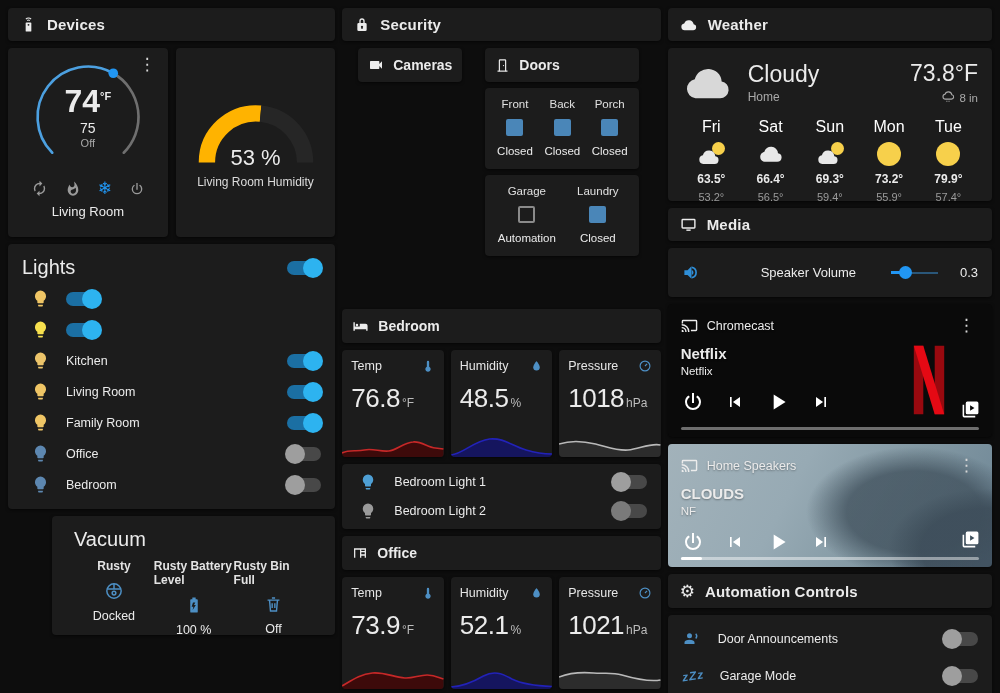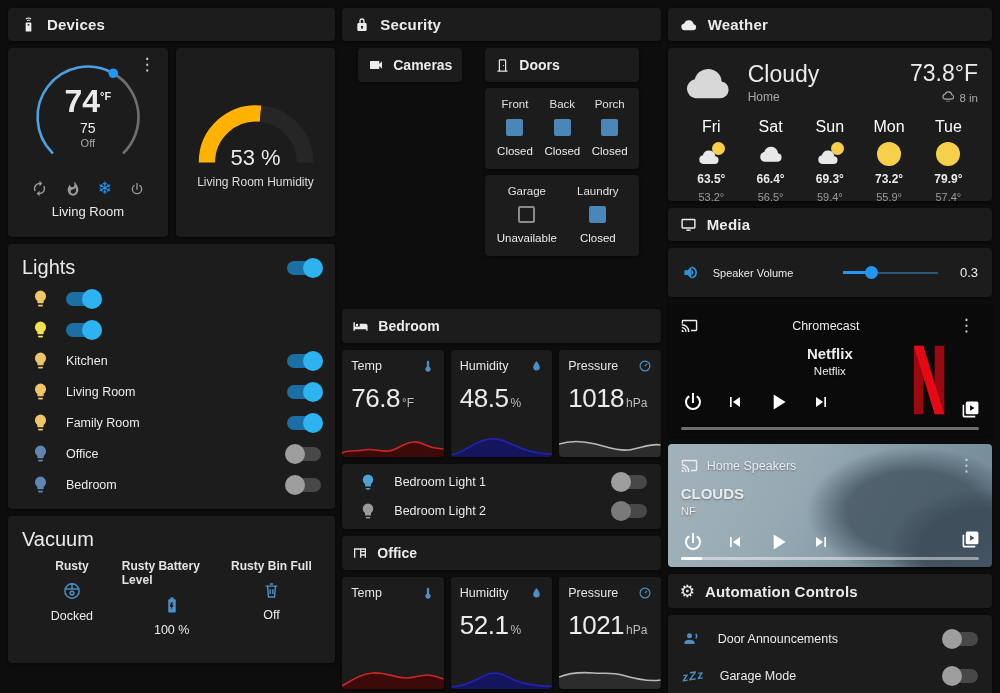--- a/index.html
+++ b/index.html
@@ -50,21 +50,21 @@
 
   
   .lights { padding:12px 14px 10px; flex:none; height:265px; }
   .panel-title-row { display:flex; align-items:center; justify-content:space-between; margin-bottom:4px; }
   .panel-title { font-size:20px; }
   .ent-row { display:flex; align-items:center; gap:16px; height:31px; padding-left:8px; }
   .ent-row .name { flex:1; font-size:12.5px; }
   .bulb { width:20px; height:20px; }
 
   
-  .vacuum { padding:12px 14px; flex:none; height:147px; }
+  .vacuum { padding:12px 22px; flex:none; height:119px;margin-left:44px; }
   .vac-grid { display:flex; margin-top:8px; }
   .vac-cell { flex:1; display:flex; flex-direction:column; align-items:center; gap:8px; cursor:pointer; }
   .vac-label { font-size:12px; font-weight:bold; color:#e3e3e3; }
   .vac-value { font-size:12.5px; }
 
   
   .split { display:flex; gap:7px; flex:none; }
   .subcol { display:flex; flex-direction:column; gap:6px; }
   .subcol.cams { width:136px;align-items:center; } .subcol.doors { width:154px; }
   .subhdr { display:flex; align-items:center; gap:9px; height:34px; padding:0 10px; flex:none; }
@@ -122,29 +122,29 @@
   .w-ic { height:26px; display:flex; align-items:center; }
   .sun-disc { width:24px; height:24px; border-radius:50%; background:#f7d04b; }
   .w-hi { font-size:12px; font-weight:bold; }
   .w-lo { font-size:11px; color:#9a9a9a; }
   .partly { position:relative; width:30px; height:24px; }
   .partly .sundot { position:absolute; right:1px; top:0; width:13px; height:13px; border-radius:50%; background:#f7d04b; }
   .partly svg { position:absolute; left:0; bottom:0; }
 
   
   .vol-card { height:49px; display:flex; align-items:center; padding:0 14px; gap:12px; flex:none; }
-  .vol-label { font-size:11px; width:118px; }
+  .vol-label { font-size:13px; width:118px;margin-left:48px; }
   .slider { flex:1; position:relative; height:14px; cursor:pointer; }
   .slider .track { position:absolute; top:6px; left:0; right:0; height:2px; background:#2a577a; }
   .slider .fill { position:absolute; top:5px; left:0; width:30%; height:3px; background:#2196f3; }
   .slider .knobb { position:absolute; top:0; left:30%; width:13px; height:13px; margin-left:-6px; border-radius:50%; background:#2196f3; }
   .vol-val { font-size:13px; width:28px; text-align:right; }
 
   .player { position:relative; border-radius:4px; overflow:hidden; flex:none; padding:11px 13px; }
-  .player.chromecast { height:133px; background:#0a0a0a;text-align:center; }
+  .player.chromecast { height:133px; background:#0a0a0a; }
   .player.speakers { height:123px;
      background:
        radial-gradient(150px 90px at 76% 55%, rgba(62,78,90,.75) 0 45%, rgba(0,0,0,0) 72%),
        radial-gradient(130px 80px at 98% 85%, rgba(55,70,84,.8) 0 50%, rgba(0,0,0,0) 75%),
        linear-gradient(118deg, #a2b2ba 0%, #97aab4 38%, #8197a2 68%, #6d8595 100%); }
   .pl-top { display:flex; align-items:center; gap:9px; }
   .pl-dev { font-size:12.5px; flex:1; text-shadow:0 1px 2px rgba(0,0,0,.35); }
   .pl-title { font-size:15px; font-weight:bold; margin-top:9px; text-shadow:0 1px 2px rgba(0,0,0,.35); }
   .pl-sub { font-size:11.5px; margin-top:3px; text-shadow:0 1px 2px rgba(0,0,0,.35); }
   .pl-controls { display:flex; align-items:center; gap:20px; margin-top:12px; }
@@ -412,21 +412,21 @@
               <span class="door-sq closed"></span>
               <span class="door-state">Closed</span>
             </div>
           </div>
         </div>
         <div class="card door-card">
           <div class="door-grid">
             <div class="door-cell">
               <span class="door-name">Garage</span>
               <span class="door-sq unavail"></span>
-              <span class="door-state">Unavailable</span>
+              <span class="door-state">Automation</span>
             </div>
             <div class="door-cell">
               <span class="door-name">Laundry</span>
               <span class="door-sq closed"></span>
               <span class="door-state">Closed</span>
             </div>
           </div>
         </div>
       </div>
     </div>
@@ -526,20 +526,21 @@
     <div class="sensors" style="--h:112px">
       <div class="card sensor" style="height:112px">
         <div class="sensor-top">
           <span class="sensor-label">Temp</span>
           <span class="icon blue">
               <svg width="14" height="14" viewBox="0 0 24 24" fill="currentColor">
                 <path d="M14 13.26V5a2 2 0 0 0-4 0v8.26a4.5 4.5 0 1 0 4 0z"></path>
               </svg>
             </span>
         </div>
+        <div class="sensor-val"><span class="v">73.9</span><span class="u">°F</span></div>
         <svg class="spark" viewBox="0 0 100 26" preserveAspectRatio="none">
           <path d="M0,23 C10,17 18,11 30,10 C42,9 50,14 62,15 C70,15.5 76,12 84,12 C92,12 96,15 100,16 L100,26 L0,26 Z" fill="#3d0a0a"></path>
           <path d="M0,23 C10,17 18,11 30,10 C42,9 50,14 62,15 C70,15.5 76,12 84,12 C92,12 96,15 100,16" fill="none" stroke="#c62828" stroke-width="1.6"></path>
         </svg>
       </div>
       <div class="card sensor" style="height:112px">
         <div class="sensor-top">
           <span class="sensor-label">Humidity</span>
           <span class="icon blue">
               <svg width="13" height="13" viewBox="0 0 24 24" fill="currentColor">

